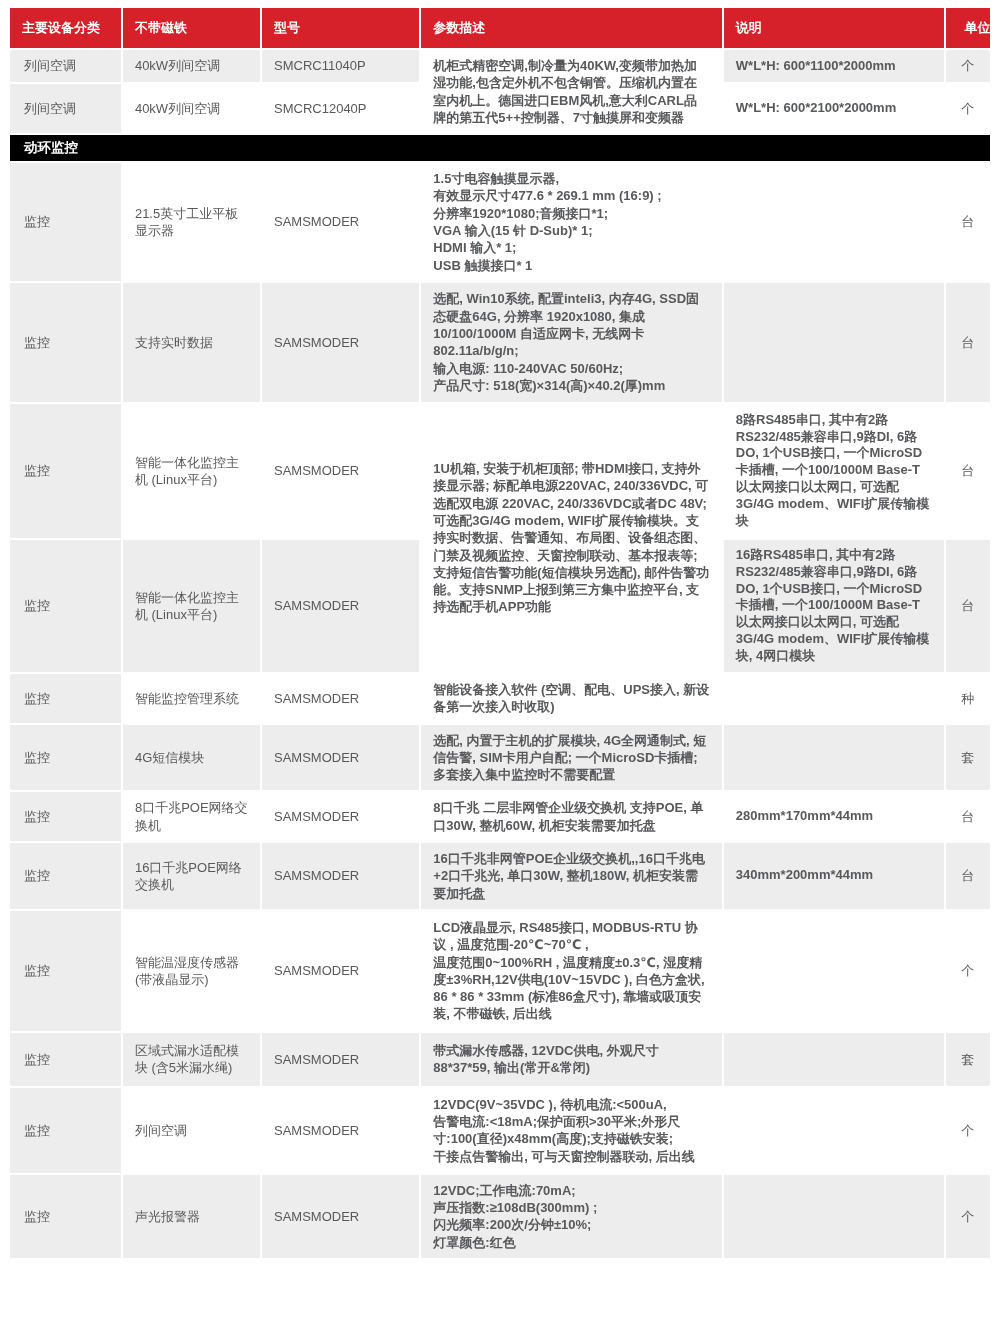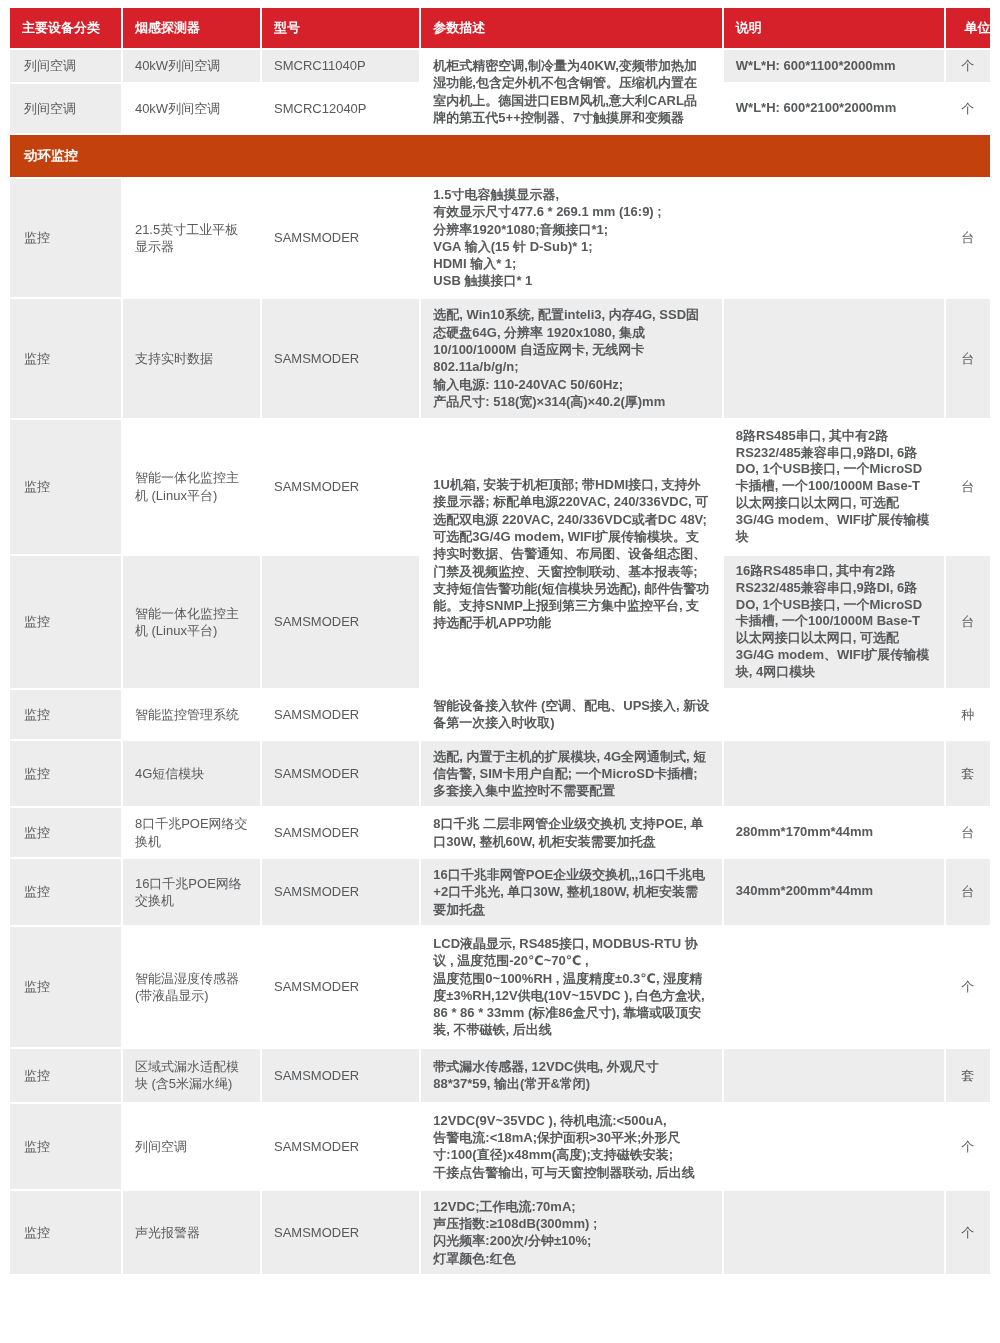--- a/index.html
+++ b/index.html
@@ -49,45 +49,45 @@
     padding:7px 12px;
     background:#ffffff;
     word-break:break-word;
   }
   td.g{background:#ededed;}
   td.cat{background:#ededed;padding-left:14px;margin-top:32px;}
   td.desc,td.note{white-space:pre-line;font-weight:bold;}
   td.note{line-height:1.3;}
   td.unit{text-align:center;padding:7px 2px;}
   td.section{
-    background:#c2410c;
+    background:#000000;
     color:#ffffff;
     font-size:13.5px;
     font-weight:bold;
-    padding:12px 14px;
+    padding:4px 14px;
   }
 </style>
 </head>
 <body>
 
 <div class="page">
 
   <table class="parts">
     <colgroup>
       <col class="c1">
         <col class="c2">
         <col class="c3">
         <col class="c4">
         <col class="c5">
         <col class="c6">
     </colgroup>
     <tbody>
       <tr style="height:40px">
         <th>主要设备分类</th>
-        <th>烟感探测器</th>
+        <th>不带磁铁</th>
         <th>型号</th>
         <th>参数描述</th>
         <th>说明</th>
         <th class="unit-h">单位</th>
       </tr>
 
       <tr style="height:30px">
         <td class="cat">列间空调</td>
         <td class="g">40kW列间空调</td>
         <td class="g">SMCRC11040P</td>

